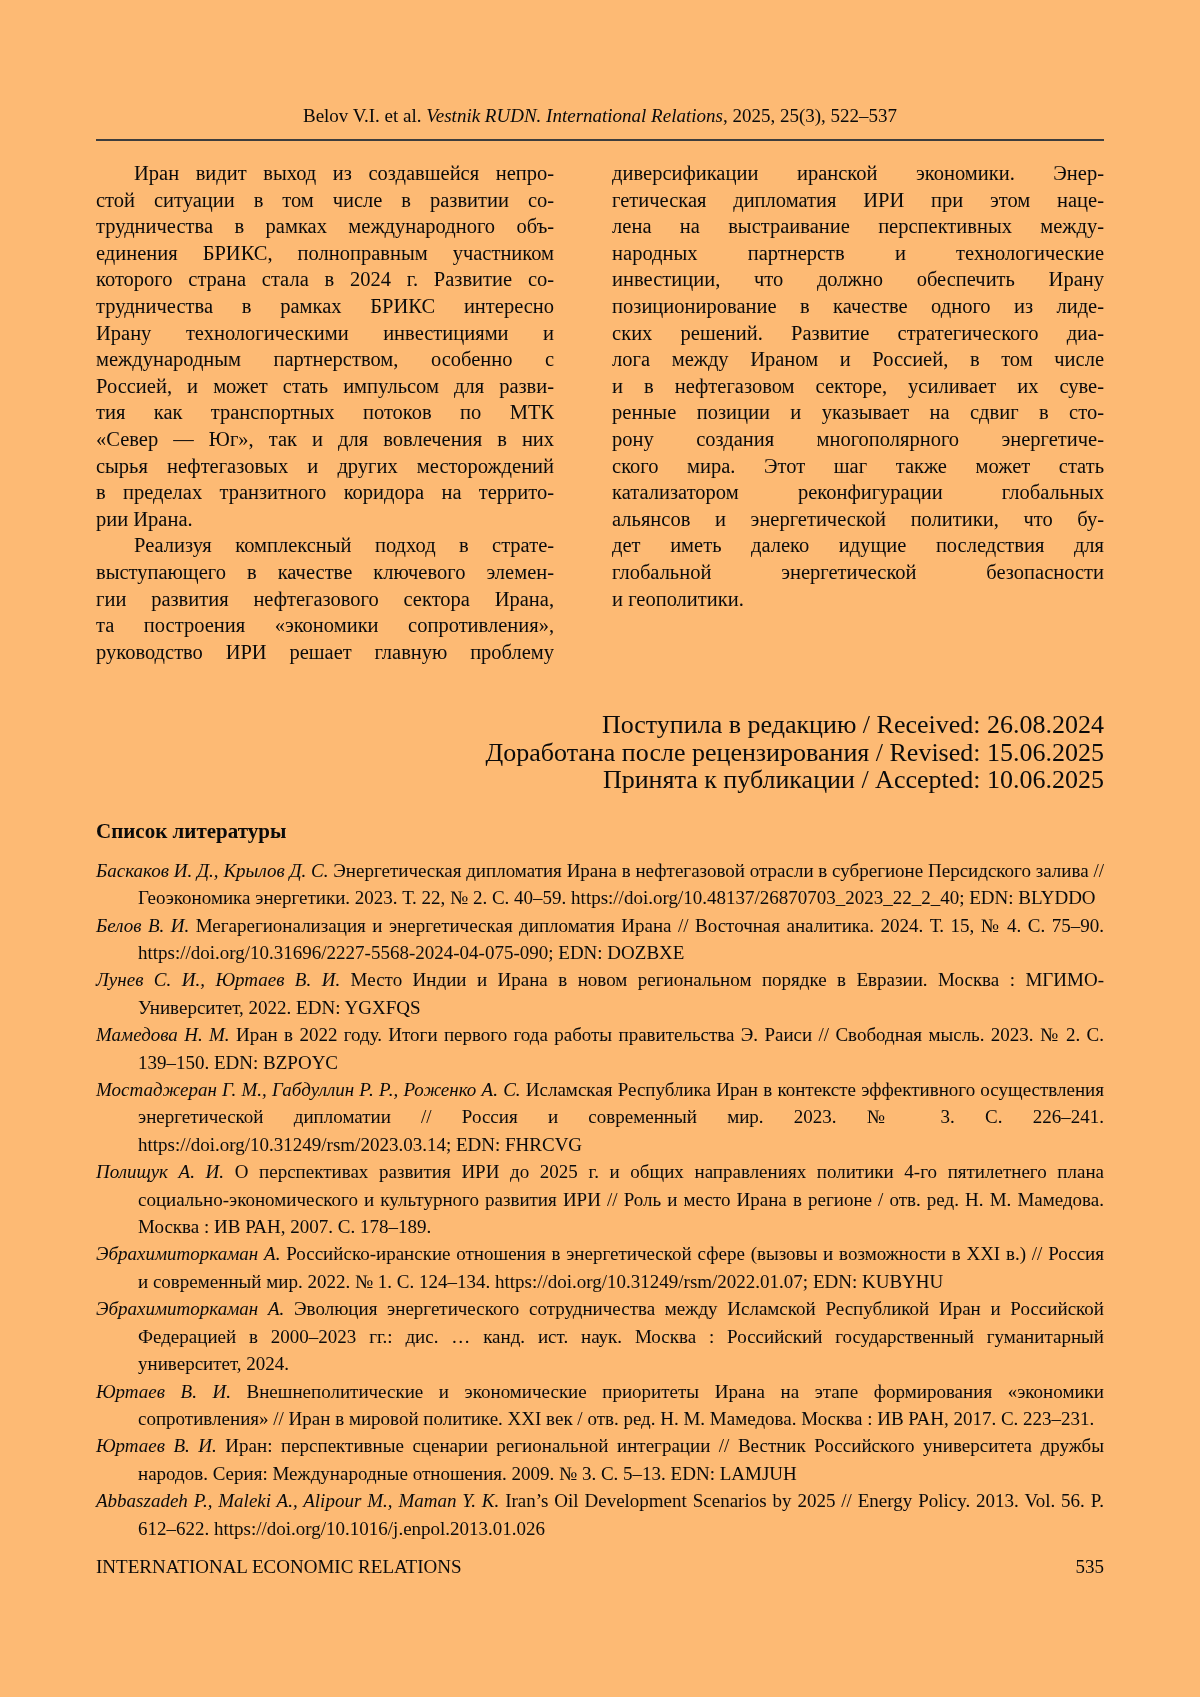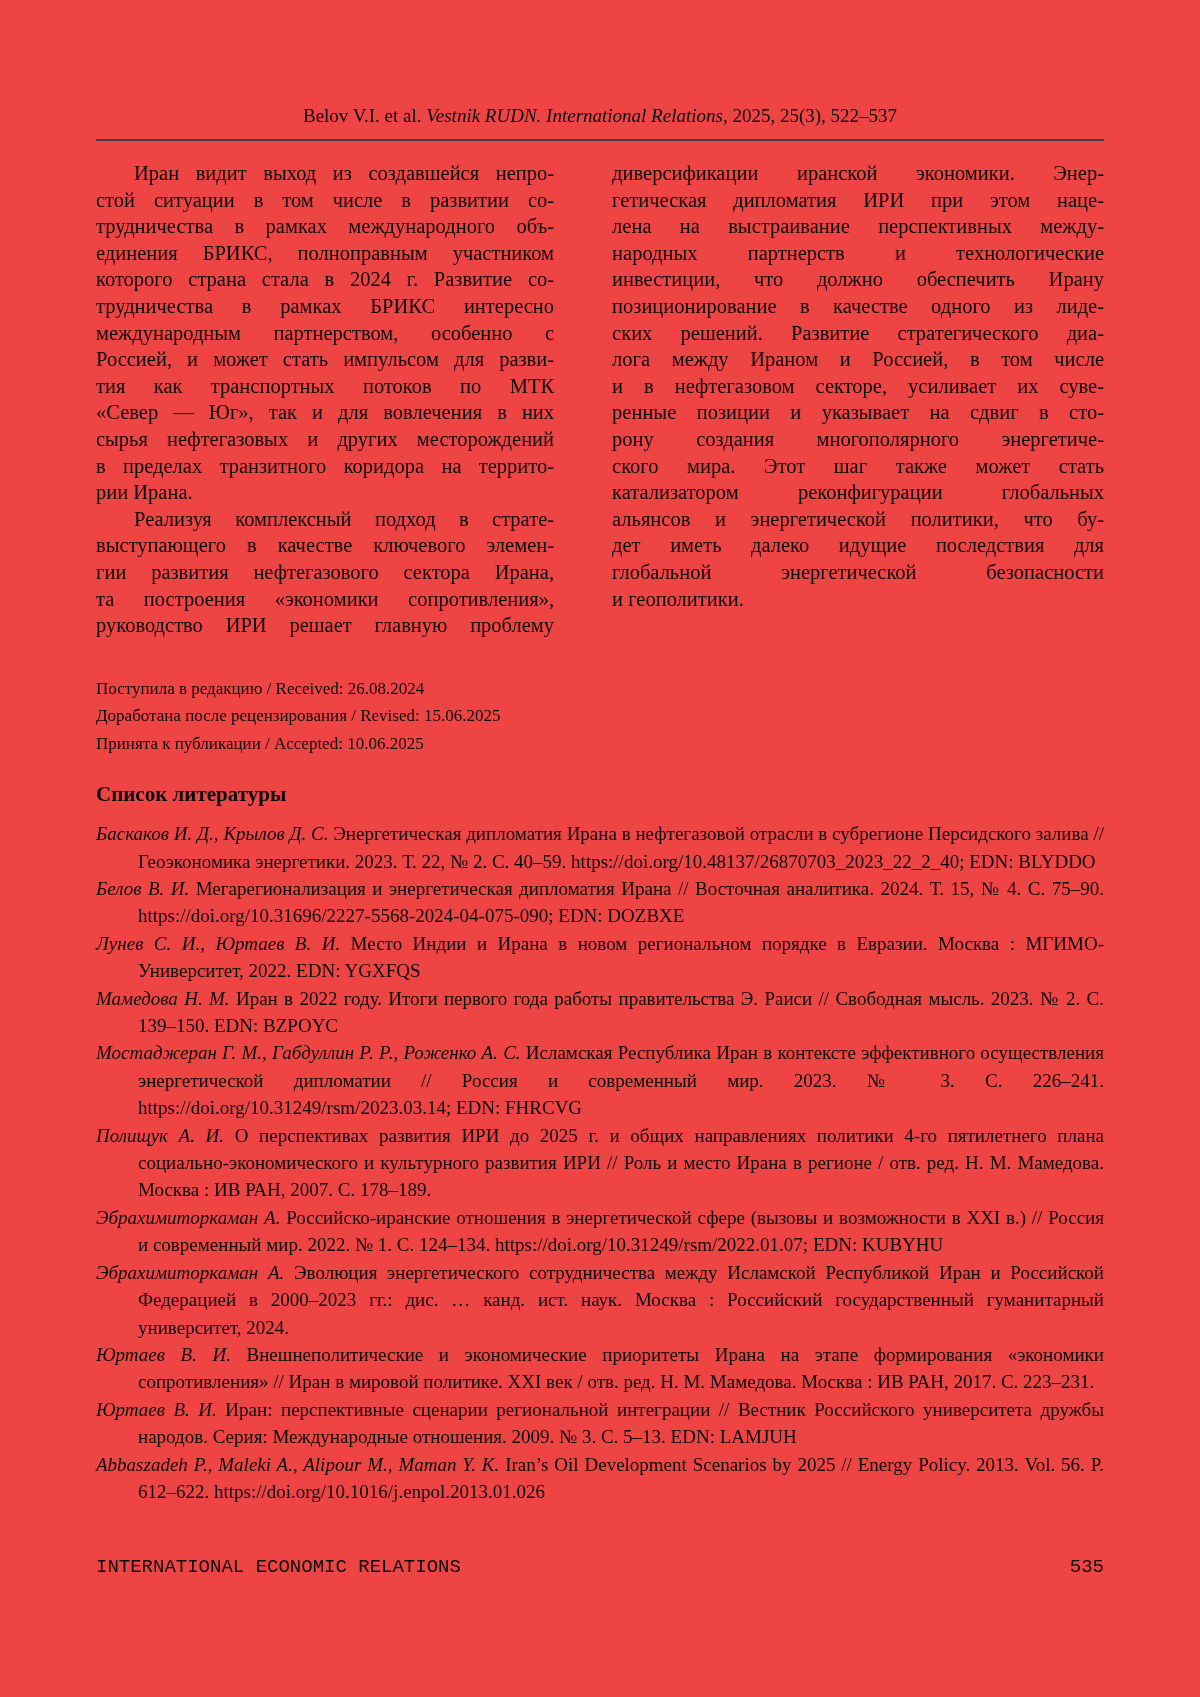--- a/index.html
+++ b/index.html
@@ -1,21 +1,21 @@
 <!DOCTYPE html>
 <html><head>
 <meta charset="utf-8">
 <style>
   html, body { margin: 0; padding: 0; background: #ffffff; }
   .page {
     position: relative;
     width: 1200px;
     height: 1697px;
     margin: 0 auto;
-    background: #ef4444;
+    background: #fdba74;
     color: #0a0a0a;
     font-family: "Liberation Serif", "DejaVu Serif", serif;
     overflow: hidden;
   }
   .content { padding: 0 96px; }
   .running-head {
     padding-top: 104px;
     text-align: center;
     font-size: 19px;
     line-height: 24px;
@@ -39,23 +39,23 @@
     font-size: 20.5px;
     line-height: 26.6px;
     height: 26.6px;
     text-align: justify;
     text-align-last: justify;
     -moz-text-align-last: justify;
   }
   .line.indent { text-indent: 38px; }
   .line.endline { text-align-last: left; -moz-text-align-last: left; }
   .dates {
-    margin-top: 36px;
-    text-align: left;
-    font-size: 17px;
+    margin-top: 46px;
+    text-align: right;
+    font-size: 26px;
     line-height: 27.5px;
   }
   .refs-heading {
     margin: 24px 0 13px 0;
     font-size: 21px;
     font-weight: bold;
     line-height: 26px;
   }
   .ref {
     font-size: 19px;
@@ -68,21 +68,20 @@
   .ref .authors { font-style: italic; }
   .footer {
     position: absolute;
     left: 96px;
     right: 96px;
     top: 1556px;
     display: flex;
     justify-content: space-between;
     align-items: flex-end;
     font-size: 19px;
-    font-family: Liberation Mono, monospace;
   }
 </style>
 </head>
 <body>
 
 <div class="page">
   <div class="content">
 
     <div class="running-head">
       <span>Belov V.I. et al. </span><span class="it">Vestnik RUDN. International Relations</span><span>, 2025, 25(3), 522–537</span>
@@ -91,20 +90,21 @@
     <div class="header-rule"></div>
 
     <div class="columns">
       <div class="col-left" id="col-left">
           <div class="line indent">Иран видит выход из создавшейся непро-</div>
           <div class="line">стой ситуации в том числе в развитии со-</div>
           <div class="line">трудничества в рамках международного объ-</div>
           <div class="line">единения БРИКС, полноправным участником</div>
           <div class="line">которого страна стала в 2024 г. Развитие со-</div>
           <div class="line">трудничества в рамках БРИКС интересно</div>
+          <div class="line">Ирану технологическими инвестициями и</div>
           <div class="line">международным партнерством, особенно с</div>
           <div class="line">Россией, и может стать импульсом для разви-</div>
           <div class="line">тия как транспортных потоков по МТК</div>
           <div class="line">«Север — Юг», так и для вовлечения в них</div>
           <div class="line">сырья нефтегазовых и других месторождений</div>
           <div class="line">в пределах транзитного коридора на террито-</div>
           <div class="line endline">рии Ирана.</div>
           <div class="line indent">Реализуя комплексный подход в страте-</div>
           <div class="line">выступающего в качестве ключевого элемен-</div>
           <div class="line">гии развития нефтегазового сектора Ирана,</div>

